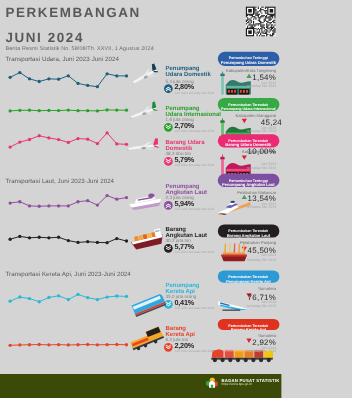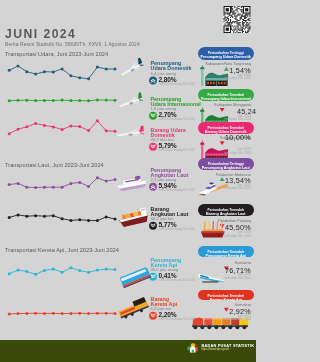--- a/index.html
+++ b/index.html
@@ -22,21 +22,21 @@
 .rpct{font-weight:normal;font-size:7.2px;color:#231f20;text-align:right;letter-spacing:.25px;}
 .rnote{font-size:3.2px;line-height:3.6px;color:#a7a9ac;text-align:right;}
 .footer{left:0;top:339.8px;width:256px;height:22.2px;background:#3c4a09;}
 .foot-name{font-weight:bold;font-size:3.9px;color:#fff;letter-spacing:.2px;}
 .foot-url{font-size:2.9px;color:#cfe0a8;}
 </style>
 </head>
 <body>
 
 <div class="abs hdr-title">
-  <br>
+  <span>PERKEMBANGAN</span><br>
   <br>
   <span>JUNI 2024</span>
 </div>
 <div class="abs hdr-sub">Berita Resmi Statistik No. 58/08/Th. XXVII, 1 Agustus 2024</div>
 
 <div class="abs sec-title" style="top:50.5px">Transportasi Udara, Juni 2023-Juni 2024</div>
 <div class="abs sec-title" style="top:162px">Transportasi Laut, Juni 2023-Juni 2024</div>
 <div class="abs sec-title" style="top:247px">Transportasi Kereta Api, Juni 2023-Juni 2024</div>
 
 <svg class="chart" id="charts">

